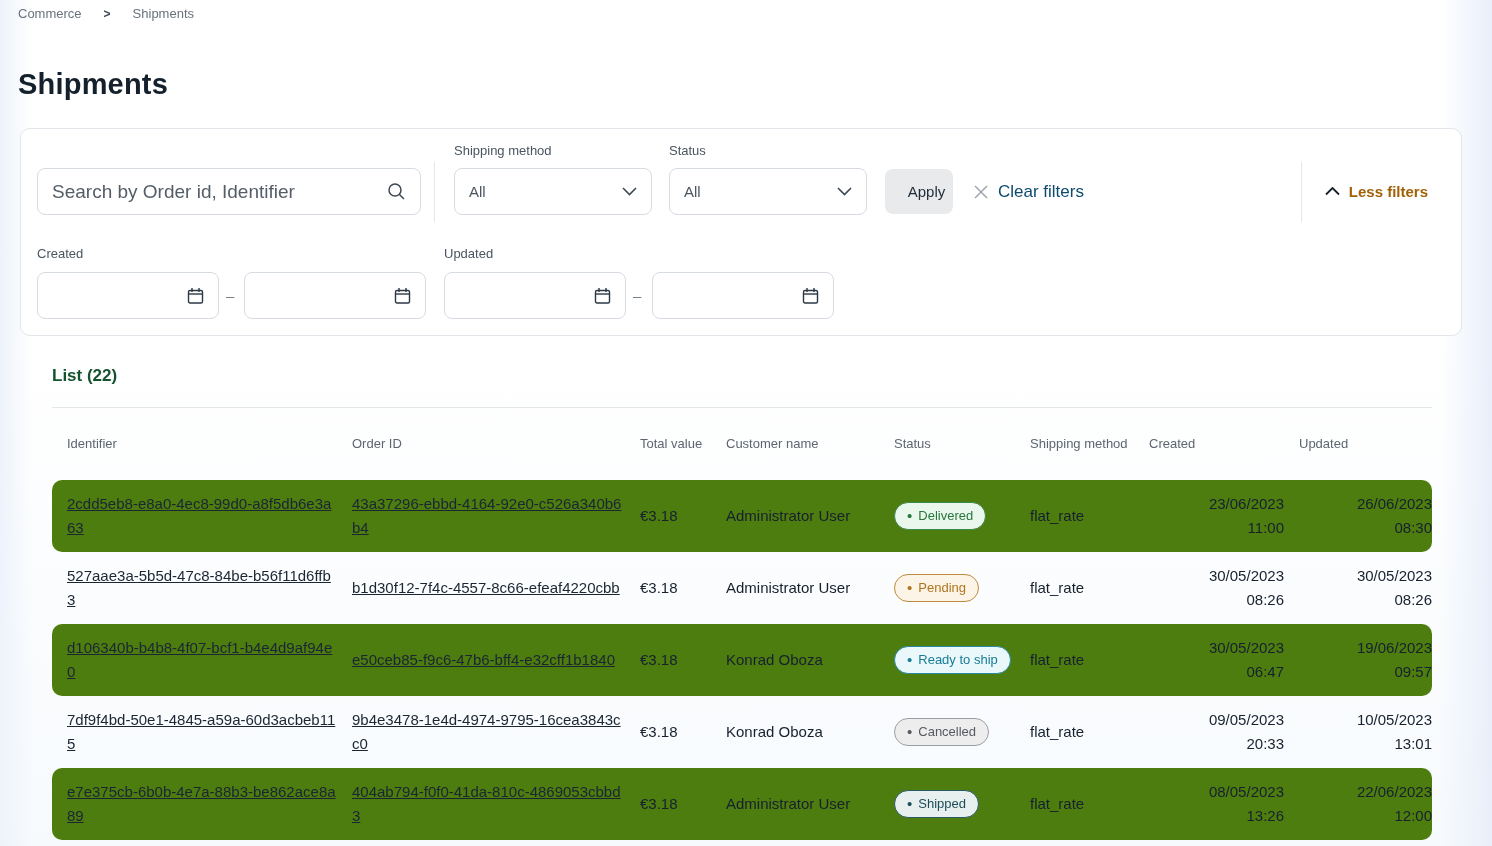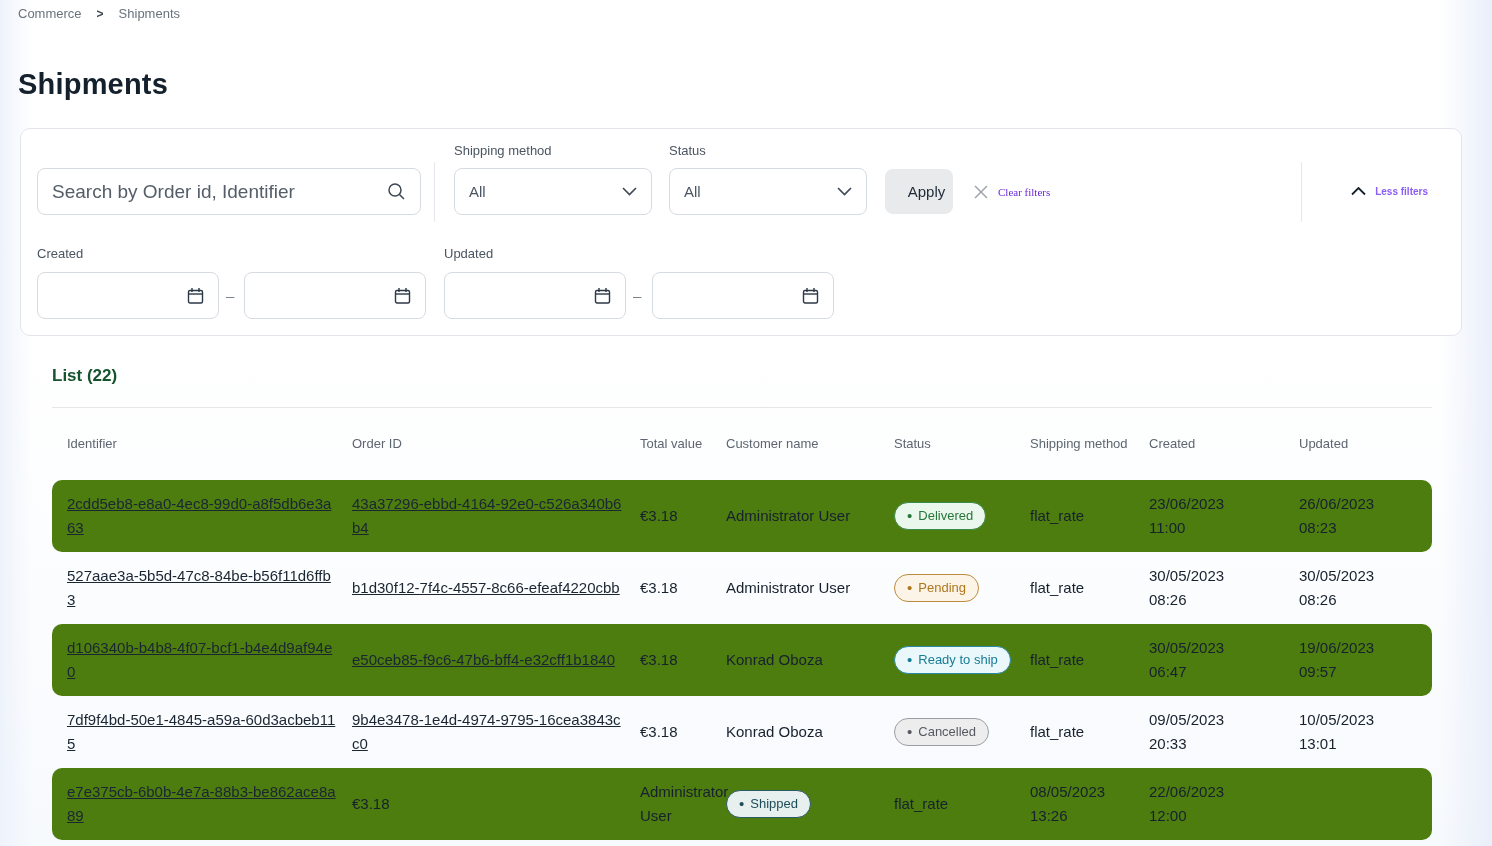--- a/index.html
+++ b/index.html
@@ -9,21 +9,21 @@
     color:#1a2533;
     background:
       linear-gradient(90deg, #eef3fb 0%, rgba(255,255,255,0) 2.2%),
       linear-gradient(270deg, #e9effa 0%, rgba(255,255,255,0) 3.5%),
       linear-gradient(180deg, #ffffff 0%, #ffffff 40%, #f7fafd 100%);
     overflow:hidden;
   }
   .page { position:relative; width:1492px; height:846px; }
 
   
-  .breadcrumb { position:absolute; left:18px; top:6px; font-size:13px; color:#69727d; display:flex; align-items:center; gap:15px; }
+  .breadcrumb { position:absolute; left:18px; top:6px; font-size:13px; color:#69727d; display:flex; align-items:center; gap:22px; }
   .breadcrumb .sep { color:#3c4653; font-weight:700; font-size:12px; }
 
   
   .page-title { position:absolute; left:18px; top:68px; font-size:29px; font-weight:700; color:#14202c; letter-spacing:.2px; }
 
   
   .filter-card {
     position:absolute; left:20px; top:128px; width:1442px; height:208px;
     background:#fff; border:1px solid #e2e6eb; border-radius:10px;
   }
@@ -40,42 +40,42 @@
   .control input::placeholder { color:#545d68; opacity:1; }
   .control .trail-icon { margin-left:auto; display:flex; align-items:center; }
   .select-box { justify-content:space-between; cursor:pointer;gap:48px; }
   .vdiv { position:absolute; width:1px; background:#e4e7eb; }
   .apply-btn {
     position:absolute; left:864px; top:40px; width:68px; height:45px;
     background:#e9eaec; border:none; border-radius:8px;
     font-size:15px; color:#1f2b38; font-family:inherit; cursor:pointer;padding-left:15px;
   }
   .clear-group { position:absolute; left:952px; top:40px; height:45px; display:flex; align-items:center; gap:9px; cursor:pointer; }
-  .clear-group span { font-size:11px; color:#6d28d9;font-family:Liberation Serif, serif; }
+  .clear-group span { font-size:17px; color:#0c4a6e; }
   .less-group { position:absolute; right:33px; top:40px; height:45px; display:flex; align-items:center; gap:9px; cursor:pointer; }
-  .less-group span { font-size:10px; font-weight:700; color:#8b5cf6; }
+  .less-group span { font-size:15px; font-weight:700; color:#a16207; }
   .range-dash { position:absolute; color:#7a828c; font-size:15px; }
 
   
   .list-title { position:absolute; left:52px; top:366px; font-size:17px; font-weight:700; color:#14532d; }
   .table { position:absolute; left:52px; top:407px; width:1380px; }
   .thead {
     border-top:1px solid #e4e6e9;
     display:grid; grid-template-columns:285px 288px 86px 168px 136px 119px 150px 148px;
     min-height:73px; align-items:center;
   }
   .thead > div { font-size:13px; color:#5d6670; padding-left:15px; line-height:18px; }
   .trow {
     display:grid; grid-template-columns:285px 288px 86px 168px 136px 119px 150px 148px;
     min-height:72px; align-items:center; border-radius:10px;
   }
   .trow.striped { background:#4d7c0f; }
   .trow > div { padding-left:15px; font-size:15px; color:#17212e; line-height:24px; }
   .cell-link a { color:#1b2633; text-decoration:underline; cursor:pointer; word-break:break-all; }
-  .dt div { line-height:24px; }
+  .dt div { line-height:24px;text-align:right; }
 
   
   .badge {
     display:inline-flex; align-items:center; gap:6px;
     font-size:13px; line-height:13px; padding:6px 12px 7px 12px;
     border-radius:15px; border:1px solid transparent; white-space:nowrap;
   }
   .badge .dot { font-size:15px; line-height:10px; }
   .badge[data-kind="delivered"] { background:#e9f7ec; border-color:#3c8a4b; color:#27763a; }
   .badge[data-kind="pending"]   { background:#fdf4e8; border-color:#c08a3e; color:#b0761e; }
@@ -228,21 +228,21 @@
             <span class="dot">•</span>
             <span>Delivered</span>
           </span></div>
       <div>flat_rate</div>
       <div class="dt">
           <div>23/06/2023</div>
           <div>11:00</div>
         </div>
       <div class="dt">
           <div>26/06/2023</div>
-          <div>08:23</div>
+          <div>08:30</div>
         </div>
     </div>
 
     <div class="trow">
       <div class="cell-link"><a>527aae3a-5b5d-47c8-84be-b56f11d6ffb3</a></div>
       <div class="cell-link"><a>b1d30f12-7f4c-4557-8c66-efeaf4220cbb</a></div>
       <div>€3.18</div>
       <div>Administrator User</div>
       <div><span class="badge" data-kind="pending">
             <span class="dot">•</span>
@@ -294,20 +294,21 @@
           <div>20:33</div>
         </div>
       <div class="dt">
           <div>10/05/2023</div>
           <div>13:01</div>
         </div>
     </div>
 
     <div class="trow striped">
       <div class="cell-link"><a>e7e375cb-6b0b-4e7a-88b3-be862ace8a89</a></div>
+      <div class="cell-link"><a>404ab794-f0f0-41da-810c-4869053cbbd3</a></div>
       <div>€3.18</div>
       <div>Administrator User</div>
       <div><span class="badge" data-kind="shipped">
             <span class="dot">•</span>
             <span>Shipped</span>
           </span></div>
       <div>flat_rate</div>
       <div class="dt">
           <div>08/05/2023</div>
           <div>13:26</div>

